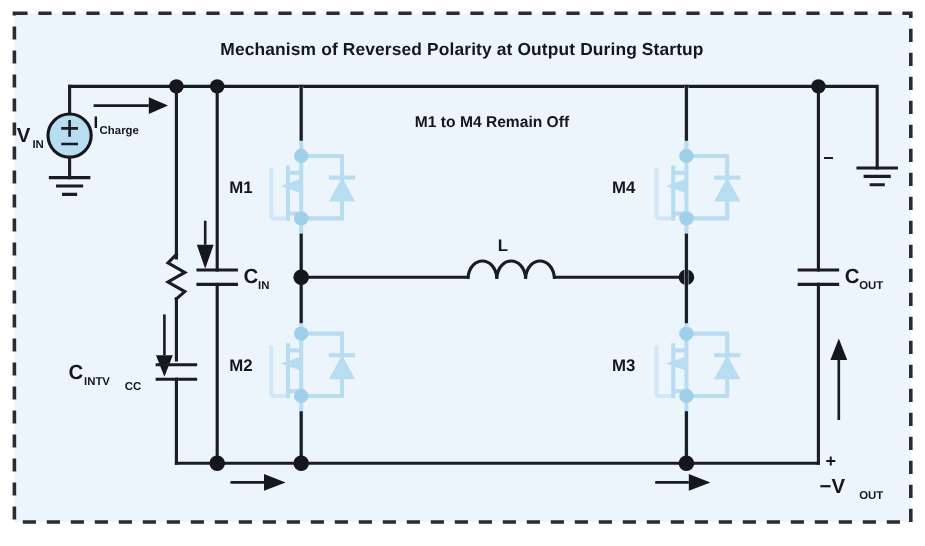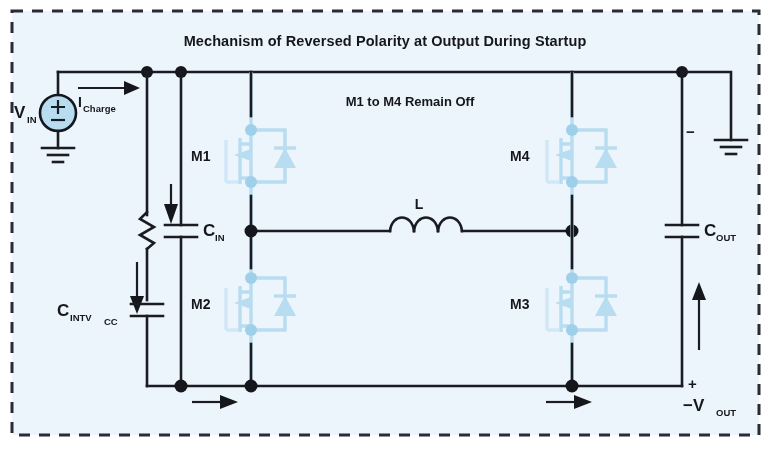--- a/index.html
+++ b/index.html
@@ -7,20 +7,21 @@
     padding: 0;
     background: #ffffff;
   }
   #stage {
     position: relative;
     width: 771px;
     height: 455px;
     background: #ffffff;
     font-family: "Liberation Sans", sans-serif;
     overflow: hidden;
+    border-radius: 18px;
   }
   svg#schematic {
     position: absolute;
     left: 0;
     top: 0;
     width: 771px;
     height: 455px;
     display: block;
   }
   .wire {

